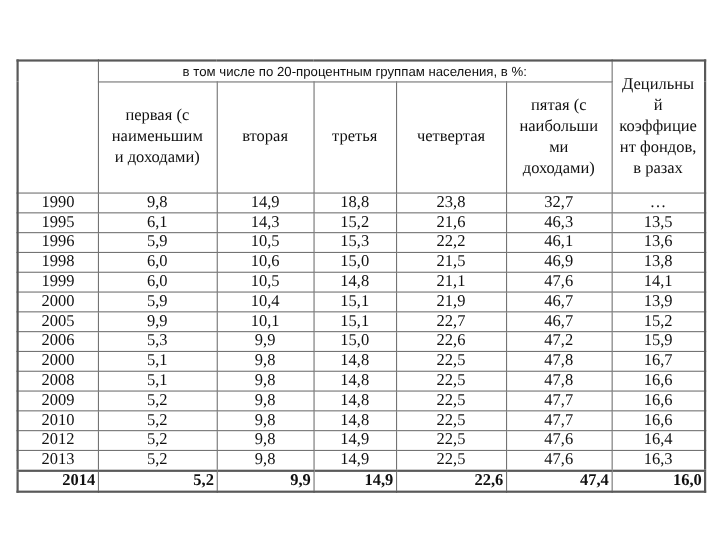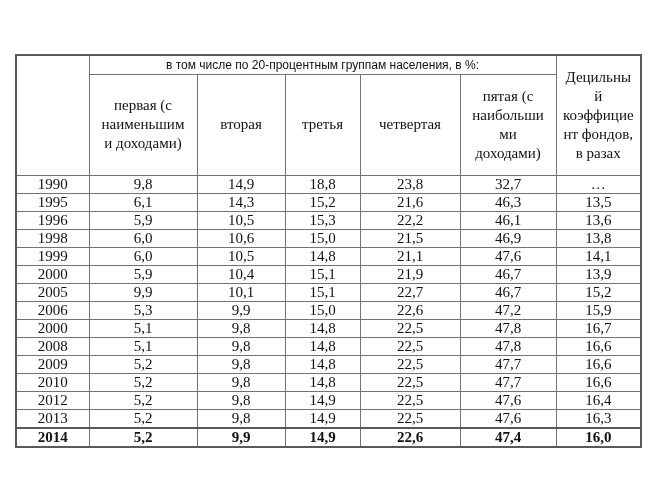--- a/index.html
+++ b/index.html
@@ -58,20 +58,21 @@
     white-space: pre-line;
   }
   .data-table tbody td {
     height: 18px;
     font-size: 15px;
     line-height: 17px;
   }
   .bold-row td {
     font-weight: bold;
     border-top: 2px solid #595959;
+    text-align: right;
   }
 </style>
 </head>
 <body>
 
 <div class="page">
   <div class="title">
   </div>
 
   <table class="data-table">

